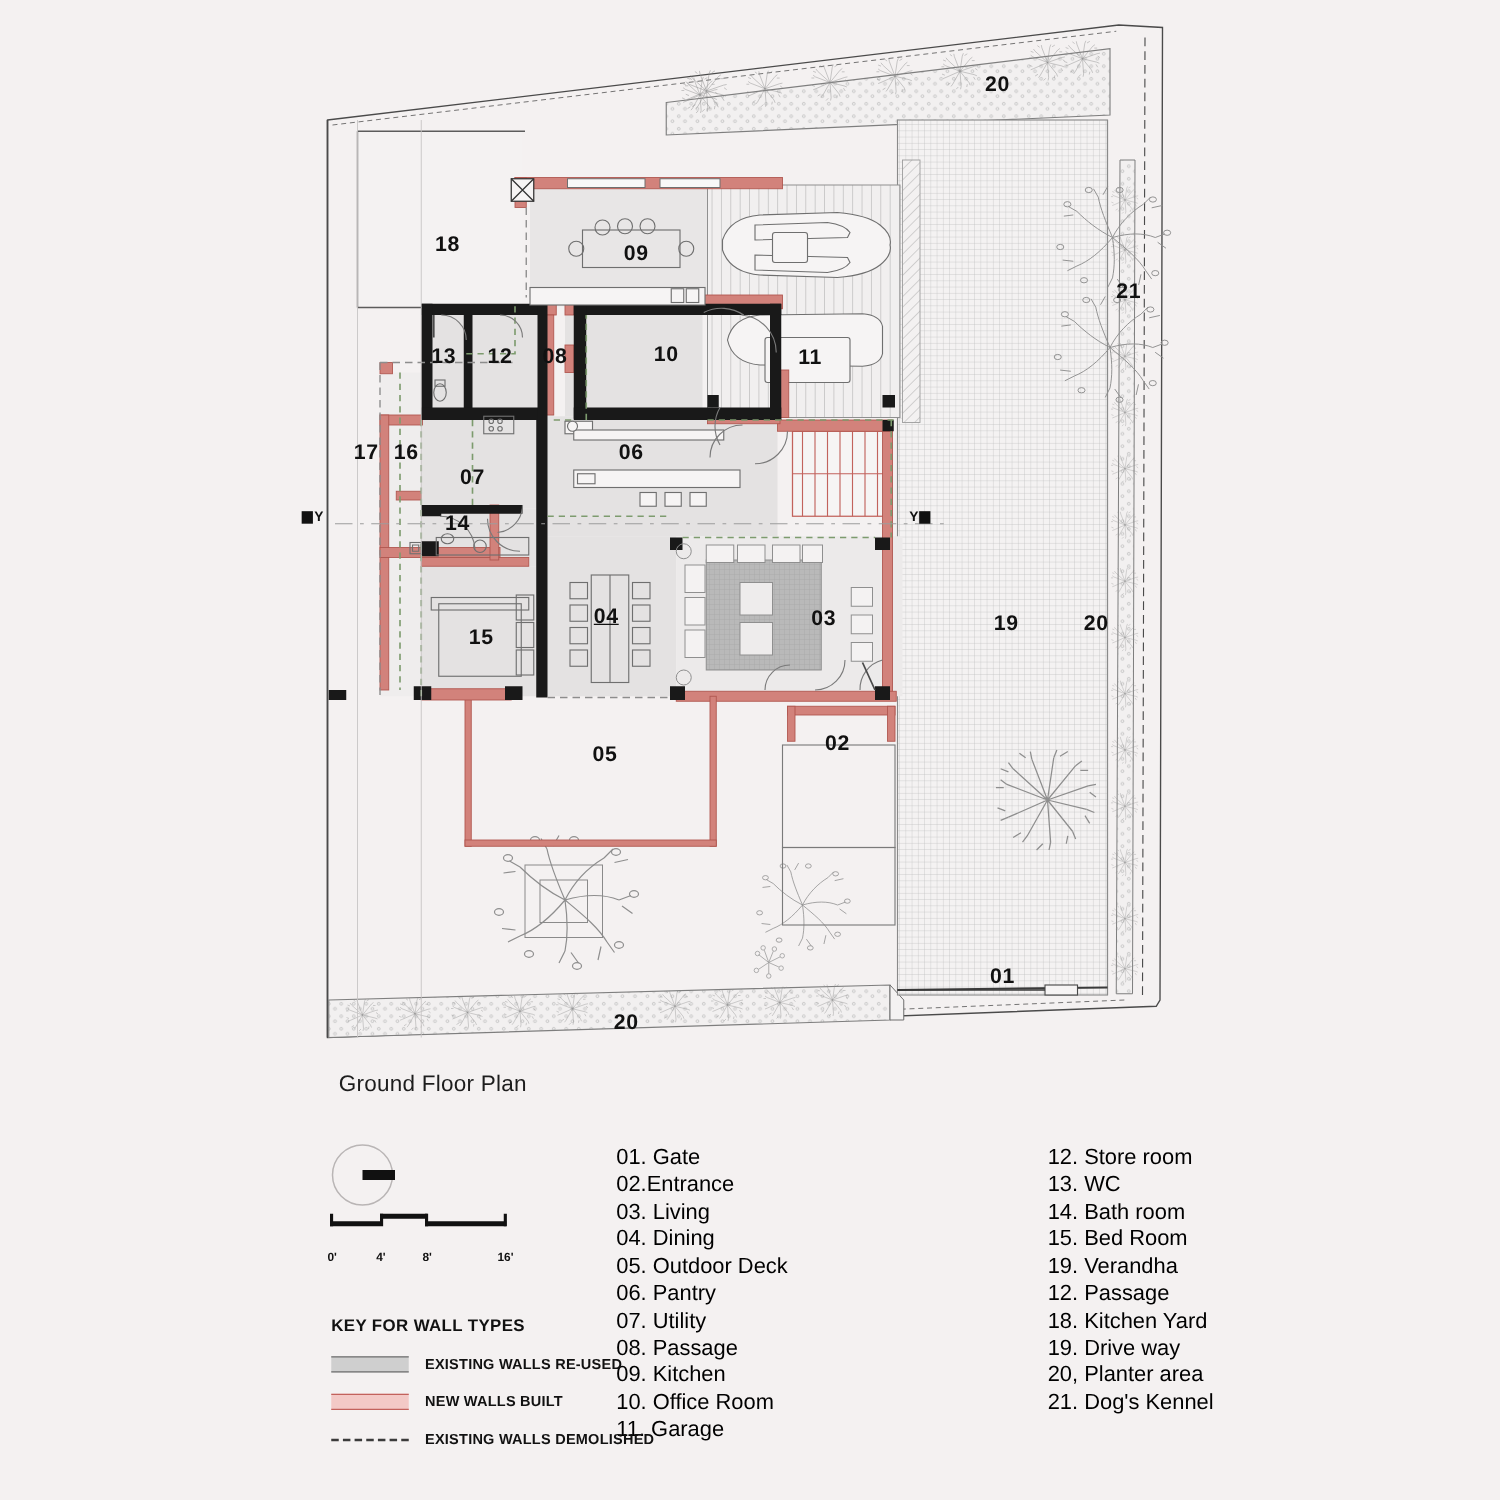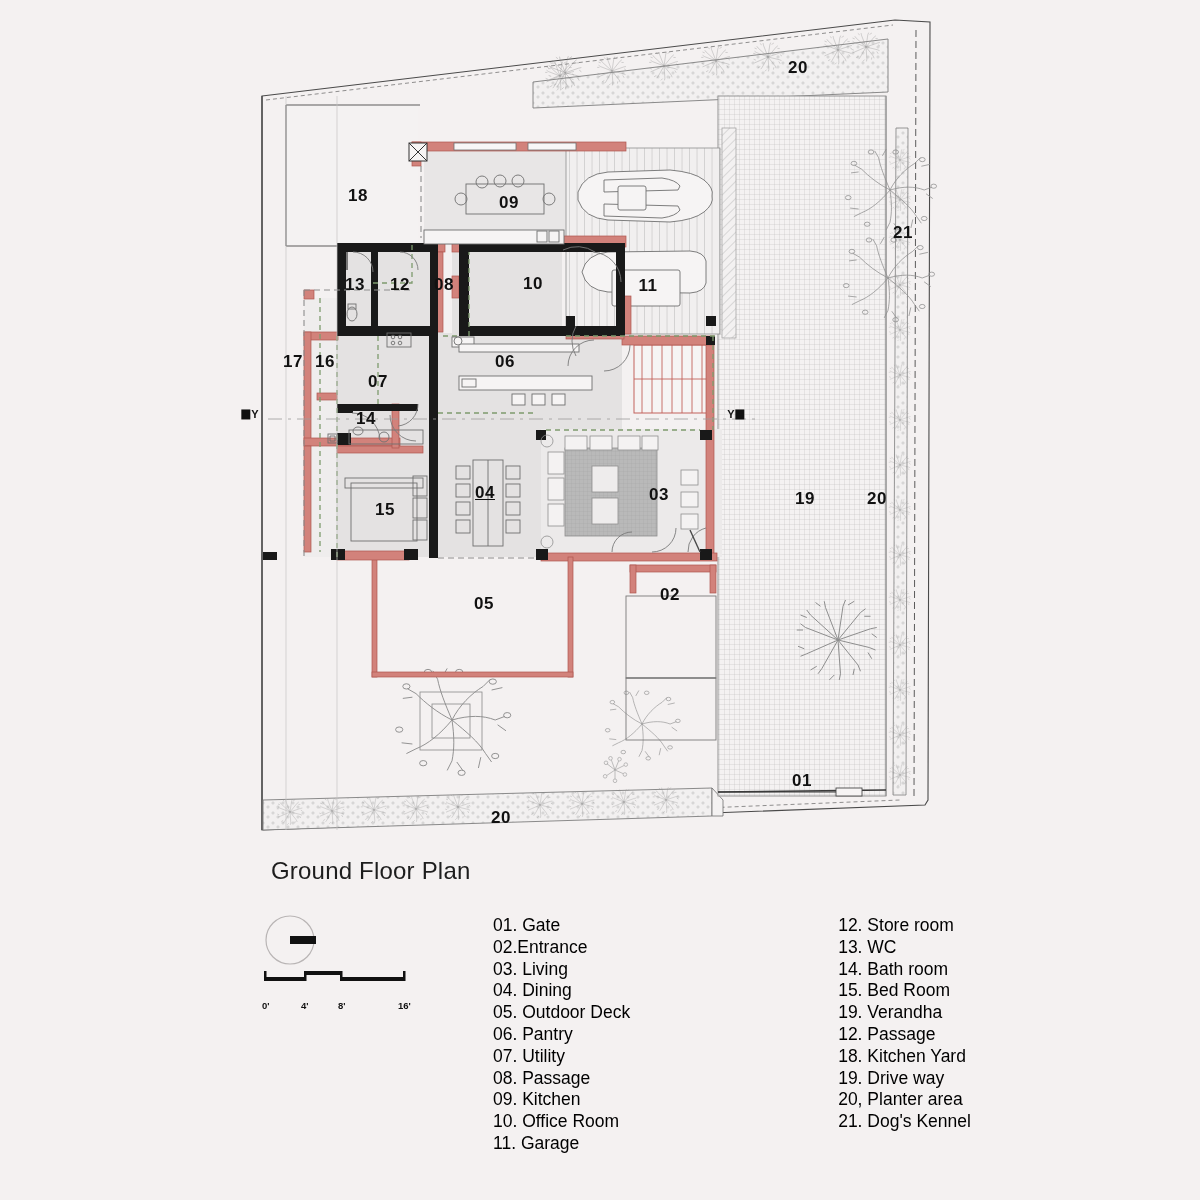--- a/index.html
+++ b/index.html
@@ -9,21 +9,21 @@
     background:#f4f1f1;
     font-family:"Liberation Sans","DejaVu Sans",sans-serif;
     overflow:hidden;position:relative;
   }
   .stage{position:absolute;inset:0;}
   svg.plan{position:absolute;left:0;top:0;width:1200px;height:1200px;}
 
   
   #plan-title{
     position:absolute;left:271px;top:857px;
-    font-size:24px;color:#1d1d1d;letter-spacing:.2px;
+    font-size:18px;color:#1d1d1d;letter-spacing:.2px;
     white-space:nowrap;
   }
   #legend{
     position:absolute;left:493px;top:915px;
     display:flex;gap:0px;
   }
   #legend .col{display:flex;flex-direction:column;}
   #legend .col.c2{margin-left:208px;}
   #legend .li{
     font-size:17.5px;color:#000000;line-height:21.8px;
@@ -649,14 +649,29 @@
         <div class="li">15. Bed Room</div>
         <div class="li">19. Verandha</div>
         <div class="li">12. Passage</div>
         <div class="li">18. Kitchen Yard</div>
         <div class="li">19. Drive way</div>
         <div class="li">20, Planter area</div>
         <div class="li">21. Dog's Kennel</div>
       </div>
   </div>
 
+  <div id="keybox">
+    <div class="ktitle">KEY FOR WALL TYPES</div>
+    <div class="krow">
+      <div class="kswatch gray"></div>
+      <div class="klabel">EXISTING WALLS  RE-USED</div>
+    </div>
+    <div class="krow">
+      <div class="kswatch pink"></div>
+      <div class="klabel">NEW WALLS  BUILT</div>
+    </div>
+    <div class="krow">
+      <div class="kswatch dash"></div>
+      <div class="klabel">EXISTING WALLS  DEMOLISHED</div>
+    </div>
+  </div>
 
 </div>
 
 </body></html>

